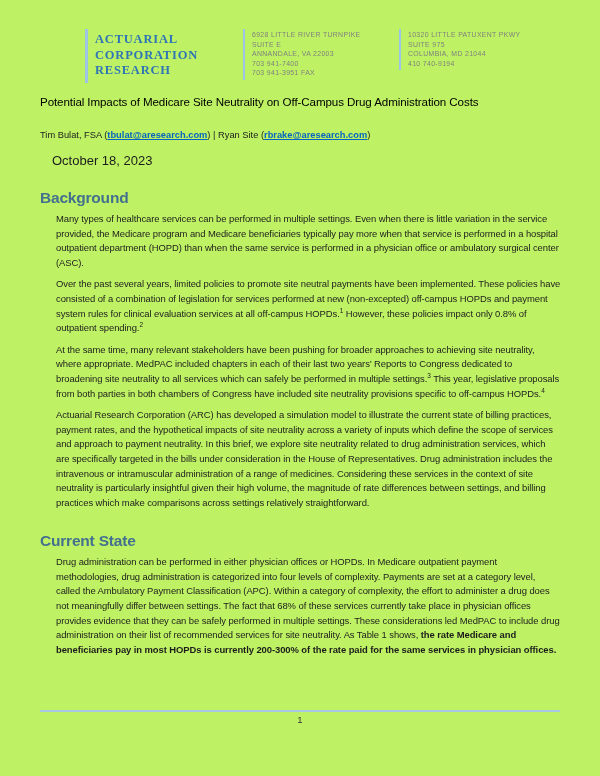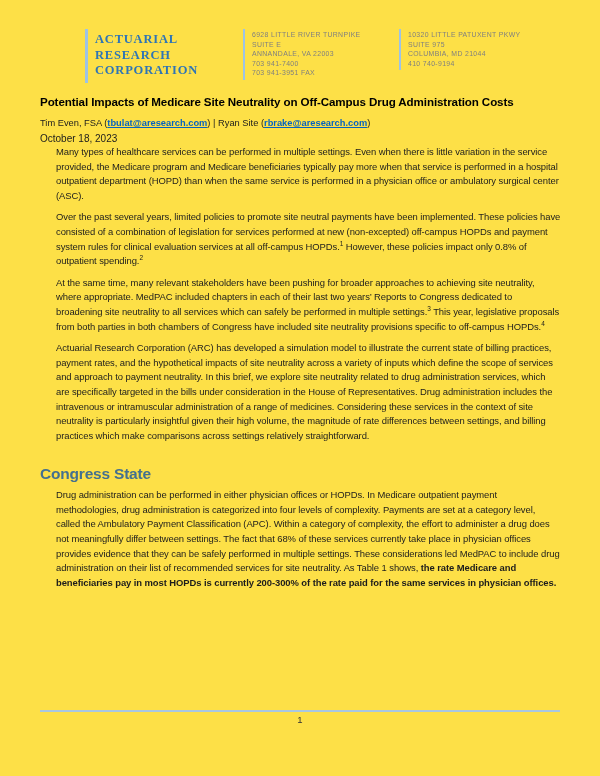--- a/index.html
+++ b/index.html
@@ -1,19 +1,19 @@
 <!DOCTYPE html>
 <html><head>
 <meta charset="utf-8">
 <style>
   html,body { margin:0; padding:0; background:#ffffff; }
   .page {
     position:relative;
     width:600px; height:776px;
-    background:#fde047;
+    background:#bef264;
     font-family:"Liberation Sans", sans-serif;
     color:#1c1c1c;
     overflow:hidden;
   }
 
   
   .letterhead {
     position:absolute; top:29px; left:85px;
     display:flex; align-items:flex-start;
   }
@@ -33,28 +33,28 @@
     padding:1px 0 2px 7px;
     font-size:6.9px; line-height:9.6px;
     letter-spacing:0.35px;
     color:#7F7F7F;
   }
   .addr2 { width:140px; }
 
   
   main { position:absolute; left:40px; top:94px; width:521px; }
   h1 {
-    margin:0 0 8px 0;
+    margin:0 0 20px 0;
     font-size:11.6px; line-height:15px;
-    font-weight:bold; color:#000000;
+    font-weight:normal; color:#000000;
     letter-spacing:-0.1px;
   }
   .byline { margin:0 0 2px 0; font-size:9.3px; line-height:13px; }
   .byline a { color:#0563C1; text-decoration:underline; cursor:pointer;font-weight:bold; }
-  .date { margin:0; font-size:10px; line-height:13px; }
+  .date { margin:12px; font-size:13px; line-height:13px; }
   h2 {
     margin:21px 0 4px 0;
     font-size:15.5px; line-height:20px;
     font-weight:600;
     color:#44708F;
     letter-spacing:-0.2px;
   }
   p.body {
     margin:0 0 7px 16px;
     font-size:9.45px; line-height:14.6px;
@@ -76,55 +76,56 @@
   }
 </style>
 </head>
 <body>
 
 <div class="page">
 
   <header class="letterhead">
     <div class="logo">
       <div>ACTUARIAL</div>
+      <div>CORPORATION</div>
       <div>RESEARCH</div>
-      <div>CORPORATION</div>
     </div>
     <div class="addr">
       <div>6928 LITTLE RIVER TURNPIKE</div>
       <div>SUITE E</div>
       <div>ANNANDALE, VA 22003</div>
       <div>703 941-7400</div>
       <div>703 941-3951 FAX</div>
     </div>
     <div class="addr addr2">
       <div>10320 LITTLE PATUXENT PKWY</div>
       <div>SUITE 975</div>
       <div>COLUMBIA, MD 21044</div>
       <div>410 740-9194</div>
     </div>
   </header>
 
   <main>
     <h1>Potential Impacts of Medicare Site Neutrality on Off-Campus Drug Administration Costs</h1>
 
-    <p class="byline"><span>Tim Even, FSA (</span><a>tbulat@aresearch.com</a><span>) | Ryan Site (</span><a>rbrake@aresearch.com</a><span>)</span></p>
+    <p class="byline"><span>Tim Bulat, FSA (</span><a>tbulat@aresearch.com</a><span>) | Ryan Site (</span><a>rbrake@aresearch.com</a><span>)</span></p>
 
     <p class="date">October 18, 2023</p>
 
+    <h2>Background</h2>
 
     <p class="body">Many types of healthcare services can be performed in multiple settings. Even when there is little variation in the service provided, the Medicare program and Medicare beneficiaries typically pay more when that service is performed in a hospital outpatient department (HOPD) than when the same service is performed in a physician office or ambulatory surgical center (ASC).</p>
 
     <p class="body"><span>Over the past several years, limited policies to promote site neutral payments have been implemented. These policies have consisted of a combination of legislation for services performed at new (non-excepted) off-campus HOPDs and payment system rules for clinical evaluation services at all off-campus HOPDs.</span><sup>1</sup><span> However, these policies impact only 0.8% of outpatient spending.</span><sup>2</sup></p>
 
     <p class="body"><span>At the same time, many relevant stakeholders have been pushing for broader approaches to achieving site neutrality, where appropriate. MedPAC included chapters in each of their last two years’ Reports to Congress dedicated to broadening site neutrality to all services which can safely be performed in multiple settings.</span><sup>3</sup><span> This year, legislative proposals from both parties in both chambers of Congress have included site neutrality provisions specific to off-campus HOPDs.</span><sup>4</sup></p>
 
     <p class="body">Actuarial Research Corporation (ARC) has developed a simulation model to illustrate the current state of billing practices, payment rates, and the hypothetical impacts of site neutrality across a variety of inputs which define the scope of services and approach to payment neutrality. In this brief, we explore site neutrality related to drug administration services, which are specifically targeted in the bills under consideration in the House of Representatives. Drug administration includes the intravenous or intramuscular administration of a range of medicines. Considering these services in the context of site neutrality is particularly insightful given their high volume, the magnitude of rate differences between settings, and billing practices which make comparisons across settings relatively straightforward.</p>
 
-    <h2>Congress State</h2>
+    <h2>Current State</h2>
 
     <p class="body"><span>Drug administration can be performed in either physician offices or HOPDs. In Medicare outpatient payment methodologies, drug administration is categorized into four levels of complexity. Payments are set at a category level, called the Ambulatory Payment Classification (APC). Within a category of complexity, the effort to administer a drug does not meaningfully differ between settings. The fact that 68% of these services currently take place in physician offices provides evidence that they can be safely performed in multiple settings. These considerations led MedPAC to include drug administration on their list of recommended services for site neutrality. As Table 1 shows, </span><strong>the rate Medicare and beneficiaries pay in most HOPDs is currently 200-300% of the rate paid for the same services in physician offices.</strong></p>
   </main>
 
   <div class="footer-rule"></div>
   <div class="page-number">1</div>
 
 </div>
 
 </body></html>

